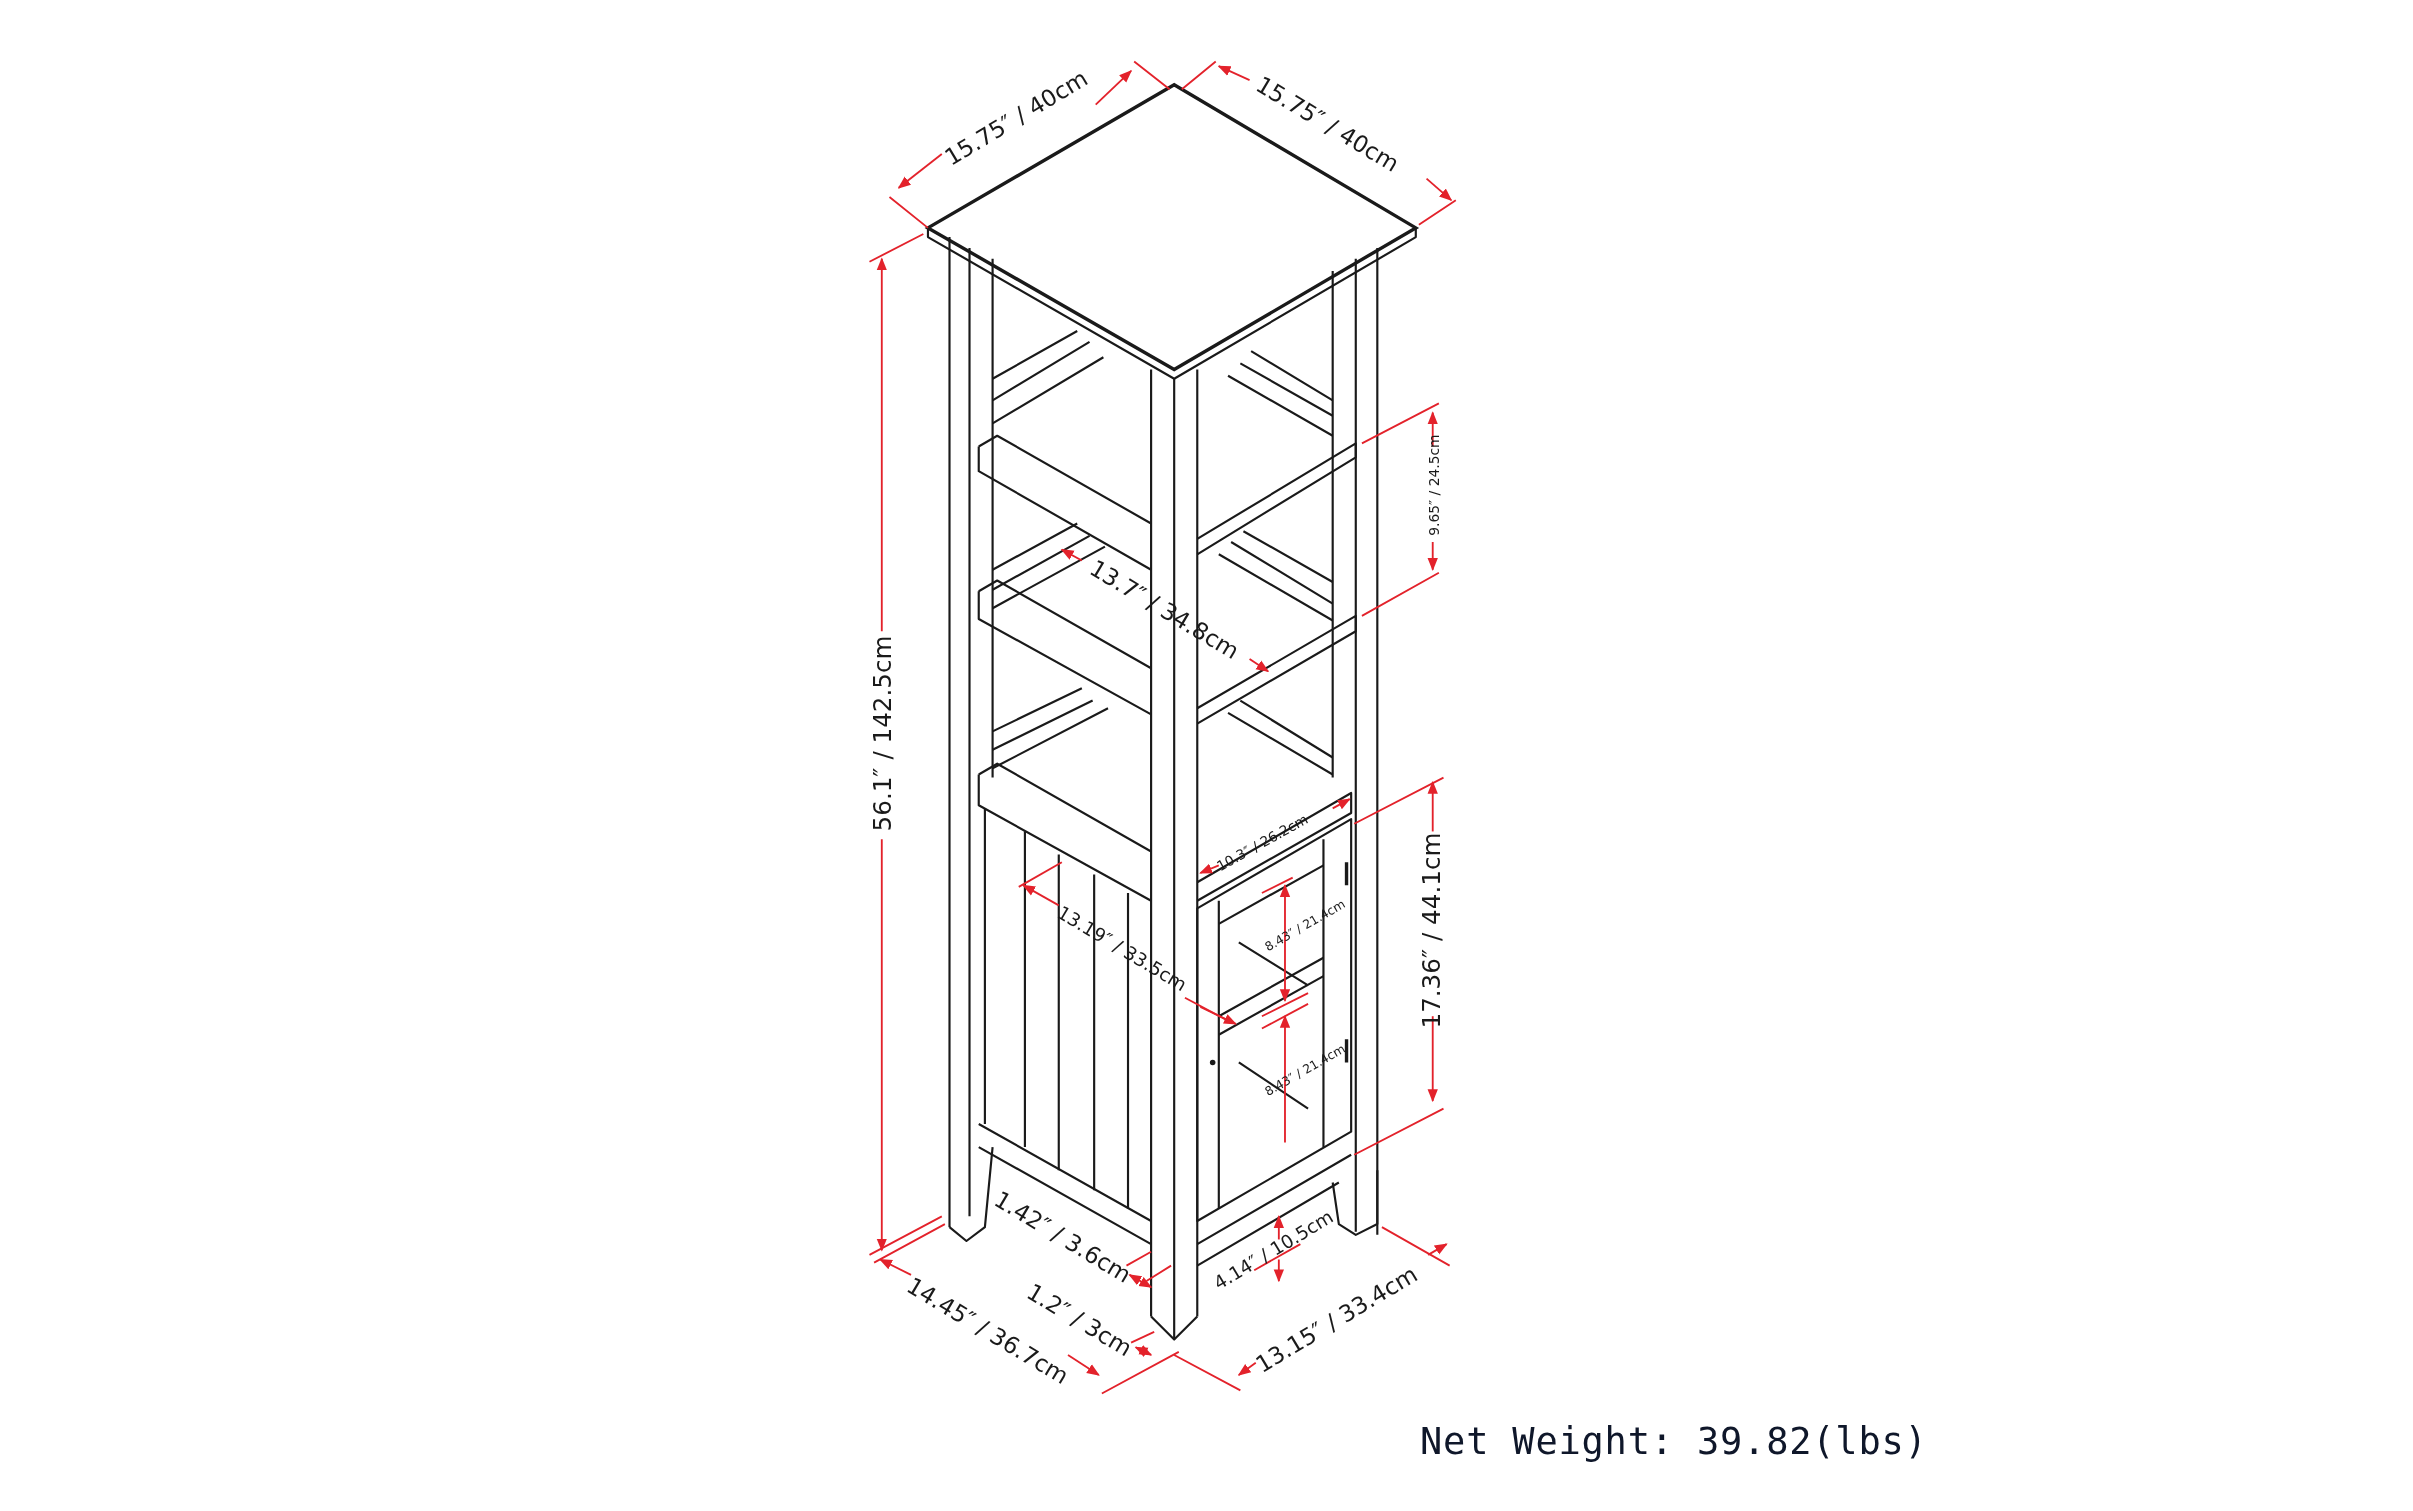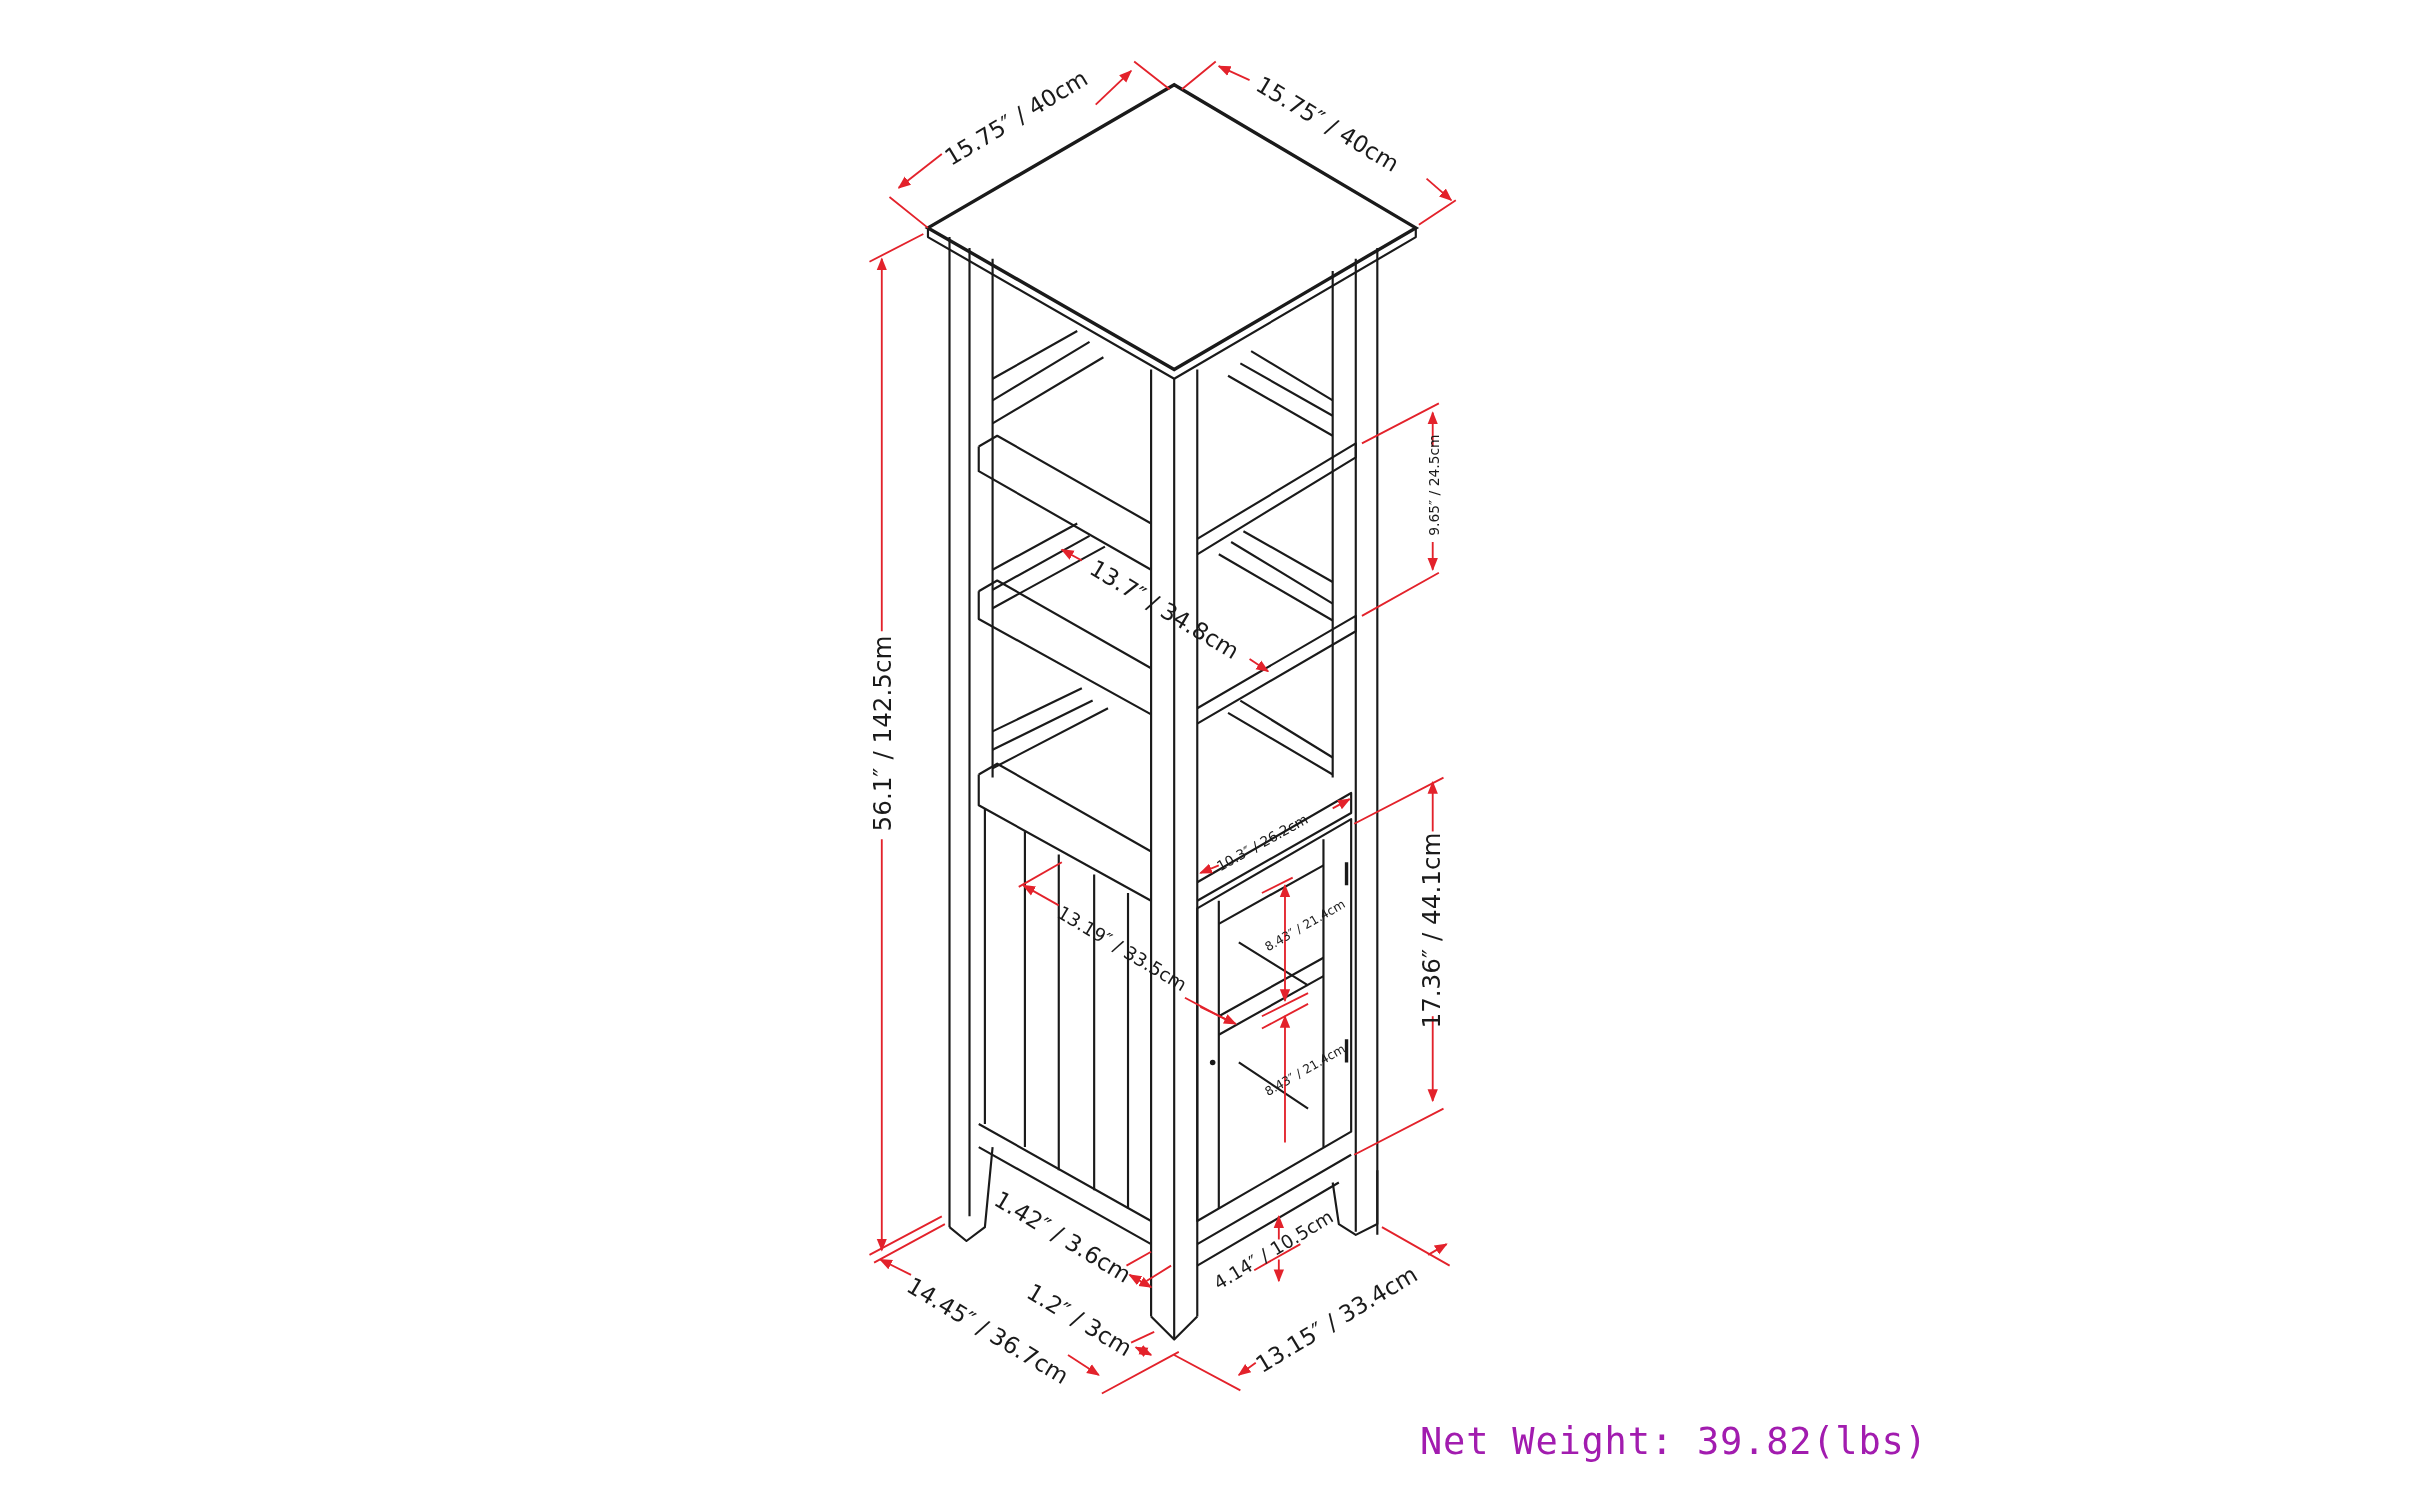--- a/index.html
+++ b/index.html
@@ -2,21 +2,21 @@
 <html style="font-size:13.4px"><head>
 <meta charset="utf-8">
 <style>
   html, body { margin:0; padding:0; background:#ffffff; }
   body { width:2413px; height:1512px; overflow:hidden; position:relative; font-family:"DejaVu Sans", sans-serif; }
   #diagram { position:absolute; left:0; top:0; width:2413px; height:1512px; }
   .ln { stroke:#1a1a1a; stroke-width:1.4; fill:none; stroke-linejoin:round; }
   .ln-thick { stroke:#1a1a1a; stroke-width:2.2; fill:none; }
   .dim { stroke:#e3222b; stroke-width:1.2; fill:none; }
   .lbl { font-family:"DejaVu Sans", sans-serif; fill:#1a1a1a; }
-  .weight { position:absolute; left:1420px; top:1420px; font-family:"DejaVu Sans Mono", monospace; font-size:37px; color:#a21caf; white-space:nowrap; letter-spacing:0.8px; }
+  .weight { position:absolute; left:1420px; top:1420px; font-family:"DejaVu Sans Mono", monospace; font-size:37px; color:#0f172a; white-space:nowrap; letter-spacing:0.8px; }
 </style>
 </head>
 <body>
 
 <svg id="diagram" viewBox="0 0 1568 982" preserveAspectRatio="none" xmlns="http://www.w3.org/2000/svg">
   <defs>
     <marker id="arr" viewBox="0 0 10 10" refX="9" refY="5" markerWidth="7" markerHeight="7" orient="auto-start-reverse">
       <path d="M0,1 L10,5 L0,9 z" fill="#e3222b"></path>
     </marker>
   </defs>

